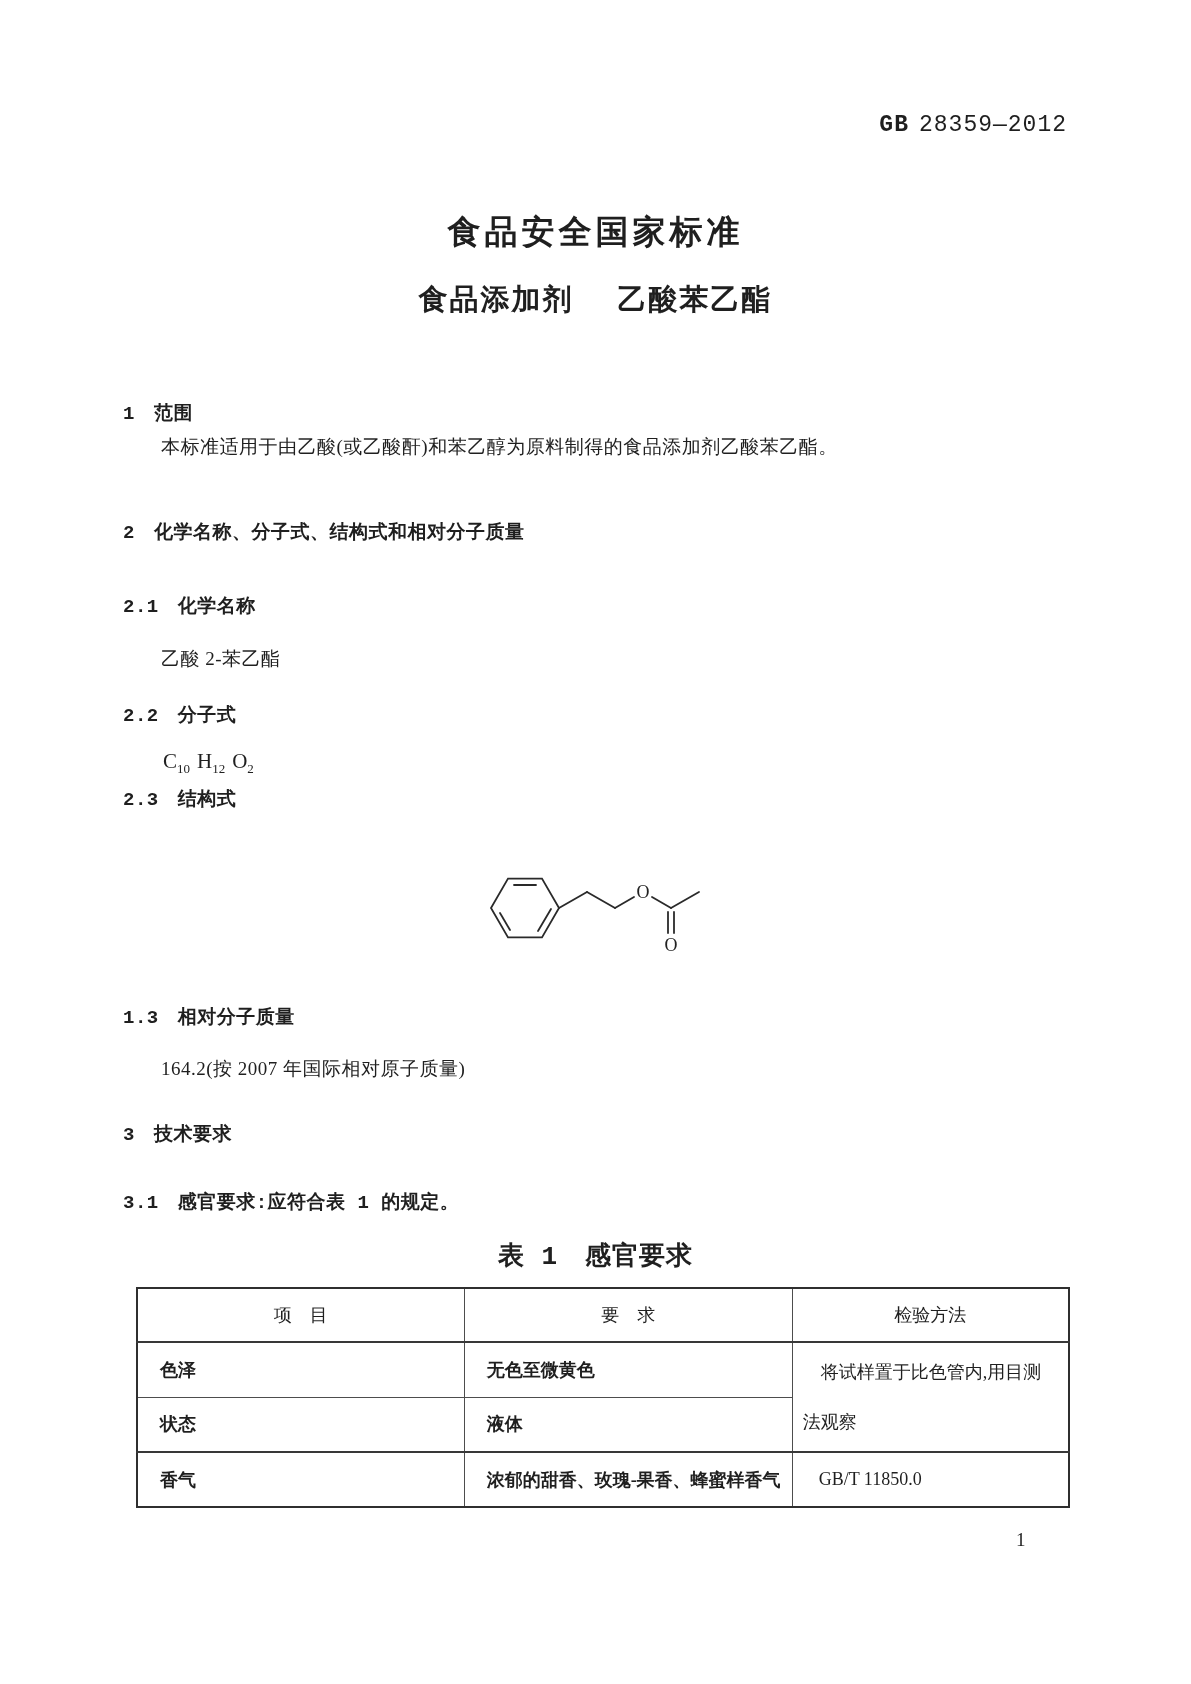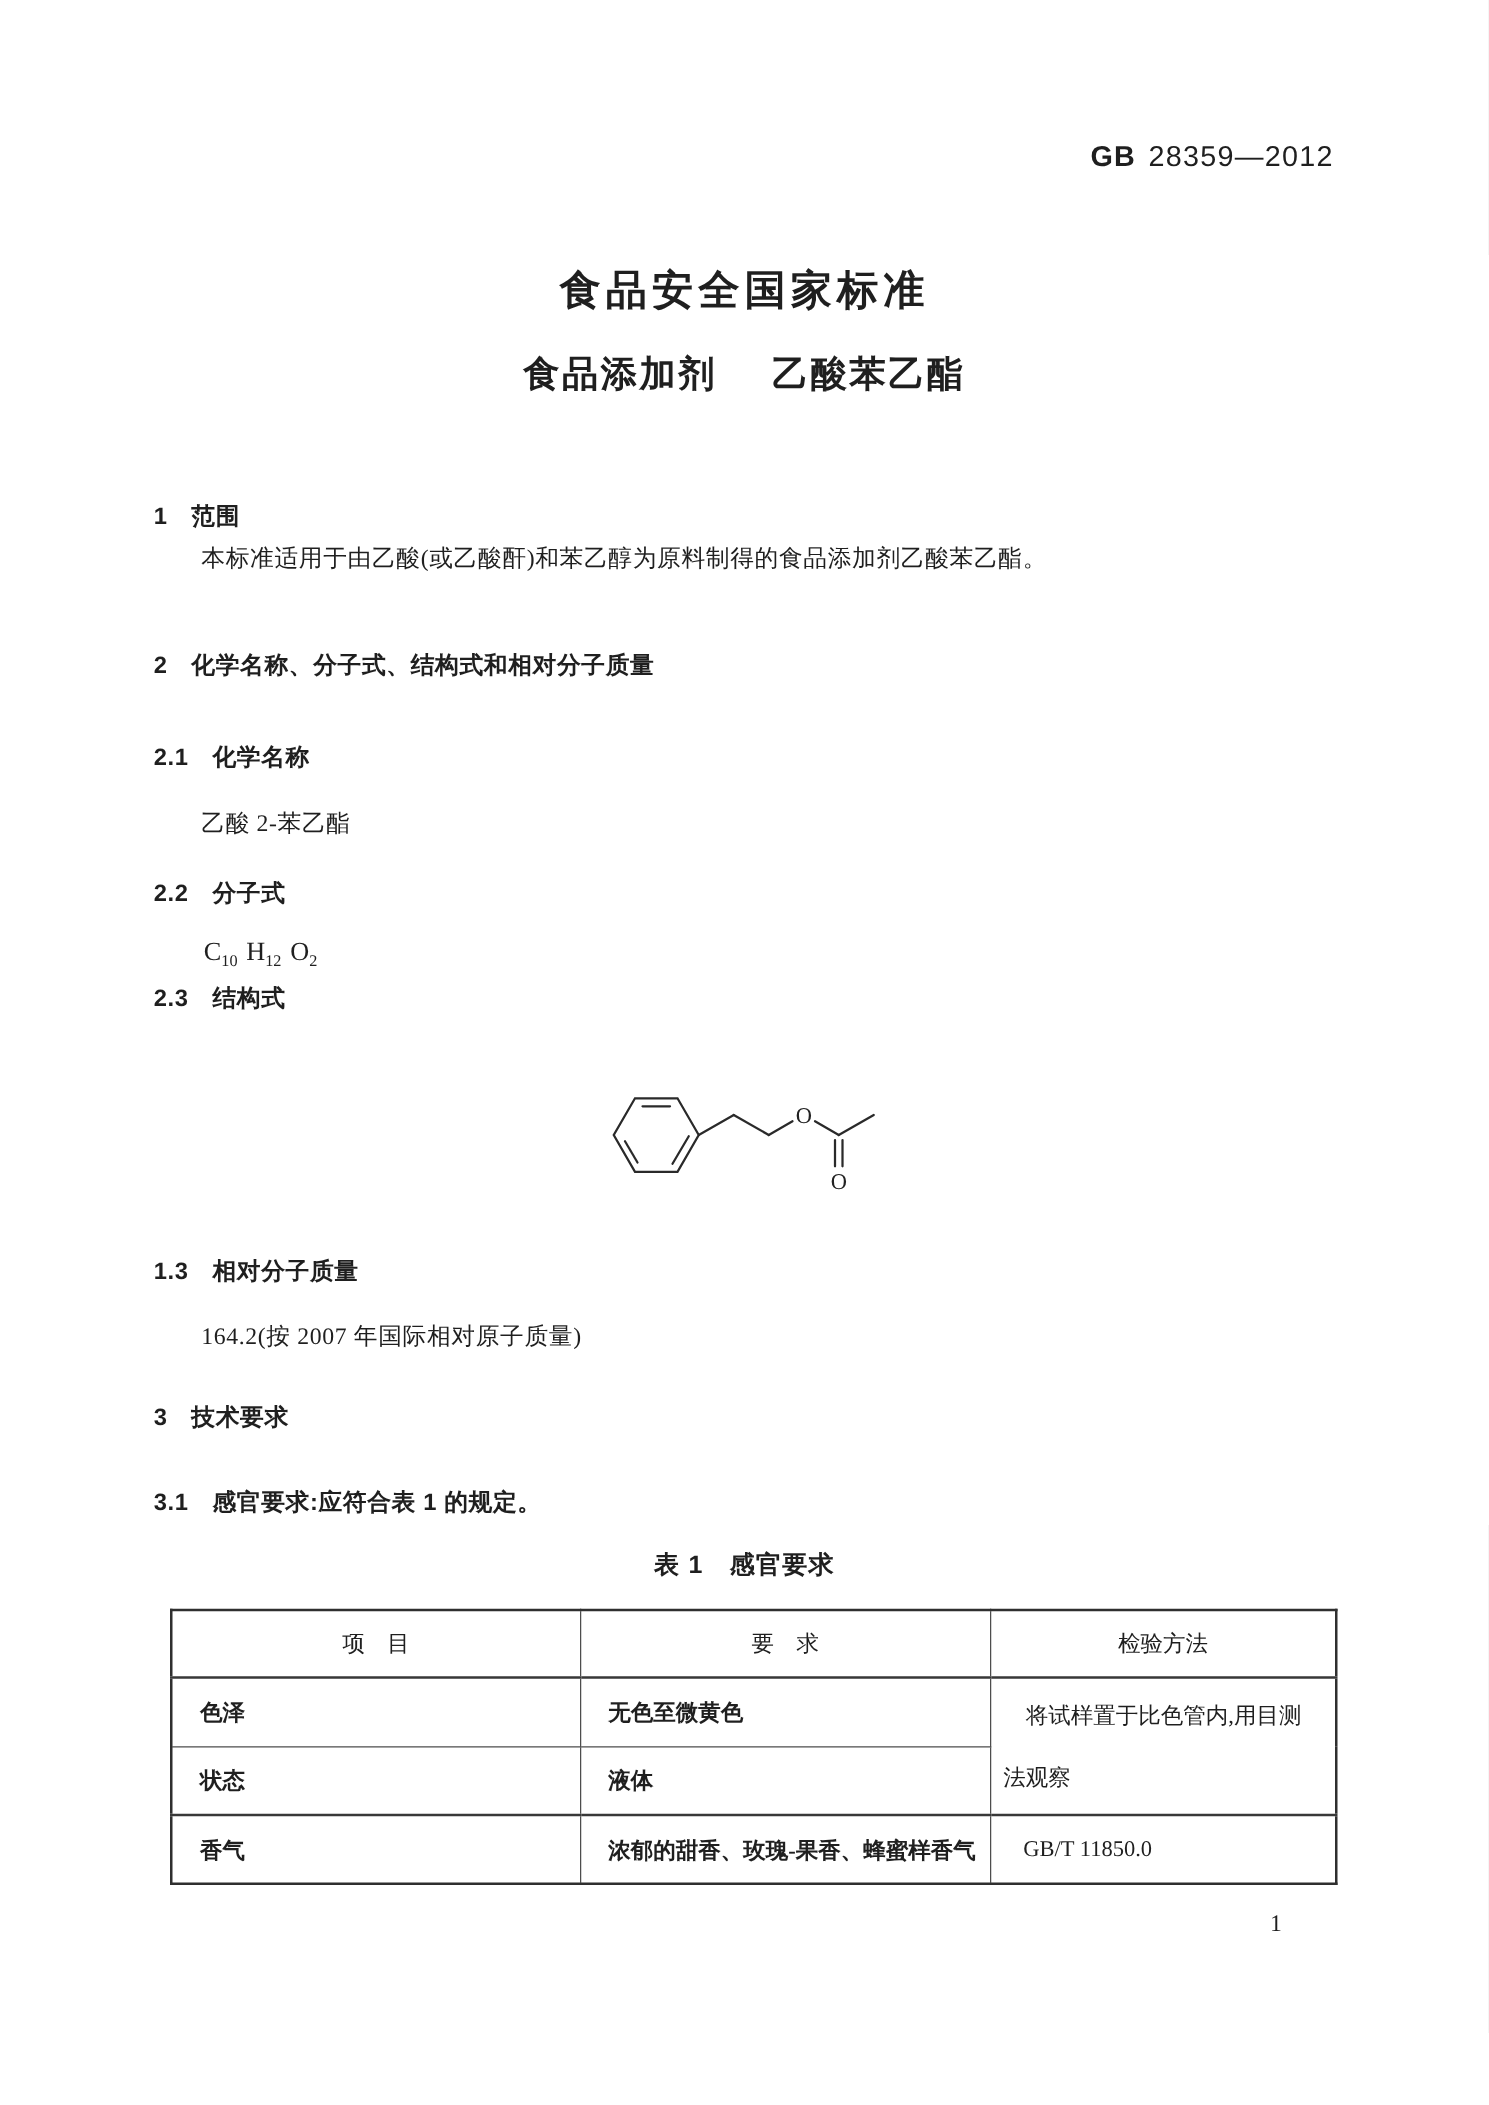--- a/index.html
+++ b/index.html
@@ -9,21 +9,21 @@
     width: 1191px;
     height: 1684px;
     margin: 0 auto;
     background: #ffffff;
     color: #1f1f1f;
     overflow: hidden;
     font-family: "Liberation Serif", "DejaVu Serif", serif;
   }
   .abs { position: absolute; white-space: nowrap; }
   .serif { font-family: "Liberation Serif", "DejaVu Serif", serif; }
-  .sans  { font-family: Liberation Sans, sans-serif; }
+  .sans  { font-family: Liberation Mono, monospace; }
 
   
   #doc-number { top: 112px; right: 124px; font-size: 23px; letter-spacing: 1px; }
   #doc-number .prefix { font-weight: bold; margin-right: 10px; }
 
   
   #main-title {
     top: 210px; left: 0; width: 100%;
     text-align: center; font-size: 33px; font-weight: bold; letter-spacing: 4px;
   }
@@ -50,21 +50,21 @@
   #s23-heading { top: 786px;  left: 123px; }
   #structure-figure { top: 813px; left: 450px; width: 300px; height: 150px; }
   #s24-heading { top: 1004px; left: 123px; }
   #s24-body    { top: 1056px; left: 161px; }
   #s3-heading  { top: 1121px; left: 123px; }
   #s31-heading { top: 1189px; left: 123px; }
 
   
   #table-caption {
     top: 1238px; left: 0; width: 100%;
-    text-align: center; font-size: 20px; font-weight: bold; letter-spacing: 1px;
+    text-align: center; font-size: 26px; font-weight: bold; letter-spacing: 1px;
   }
   #sensory-table-wrap { top: 1287px; left: 136px; }
   table.gb {
     border-collapse: collapse;
     width: 934px;
     table-layout: fixed;
     border: 2px solid #2f2f2f;
     font-size: 18px;
   }
   table.gb th, table.gb td { border: 1px solid #4d4d4d; }

